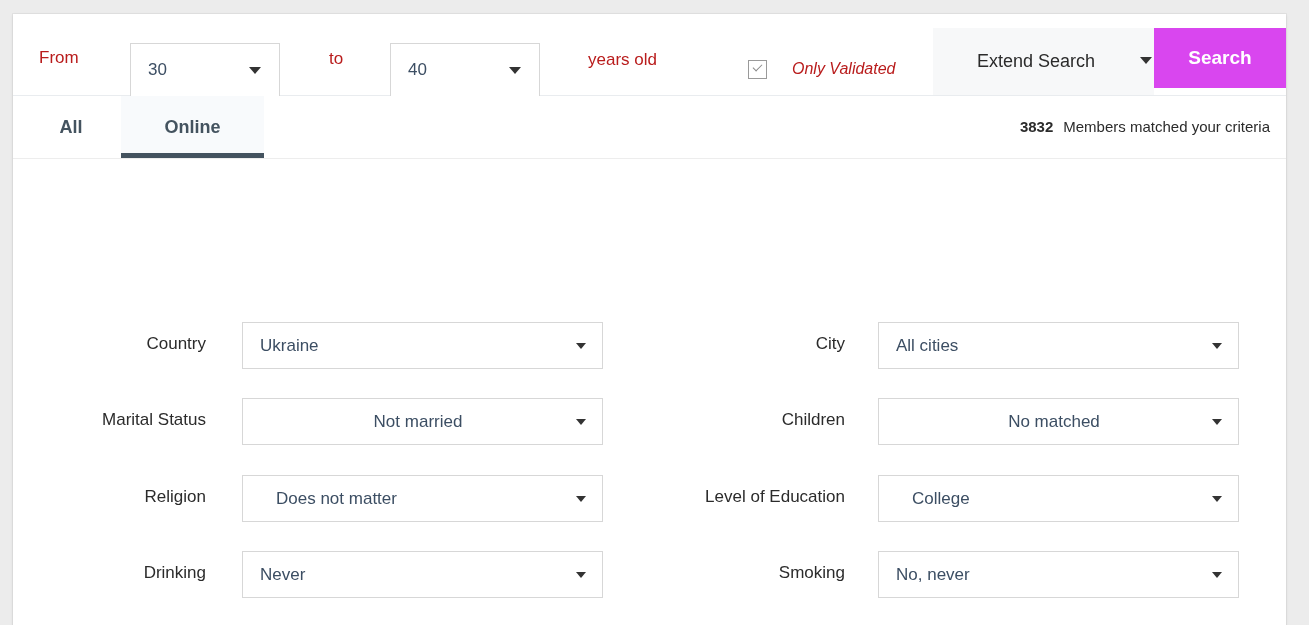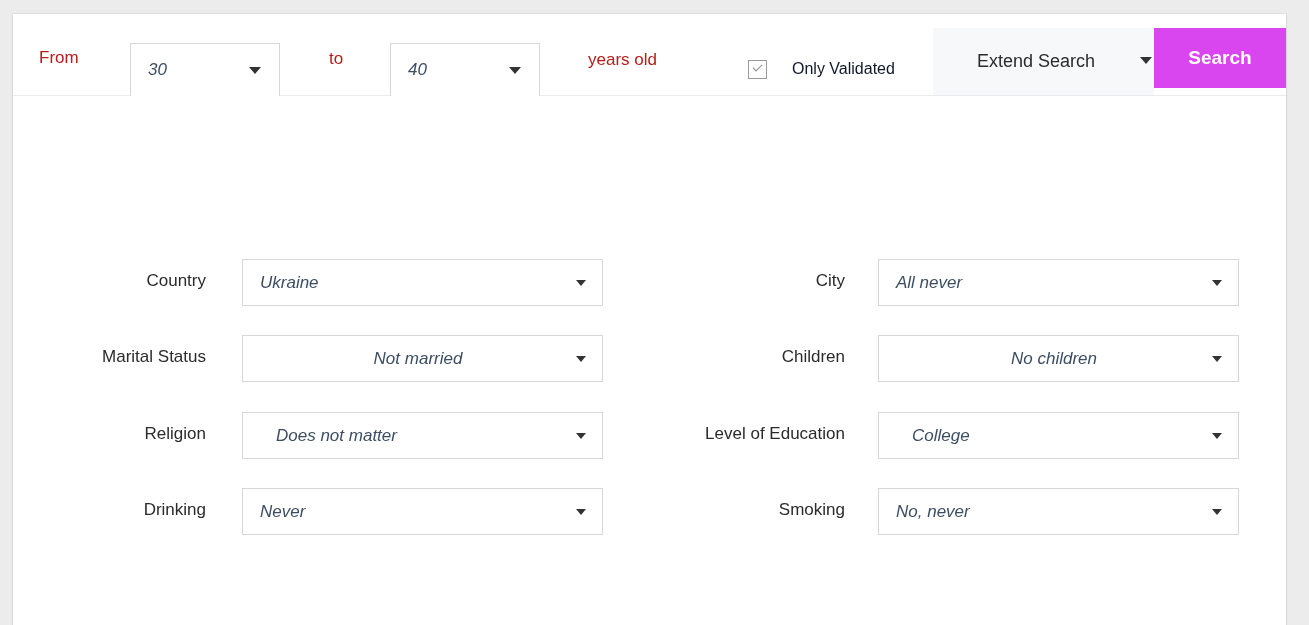--- a/index.html
+++ b/index.html
@@ -55,21 +55,20 @@
   .sel {
     position: absolute;
     box-sizing: border-box;
     border: 1px solid #d7d7d7;
     background: #ffffff;
     color: #3c4e63;
     font-size: 17px;
     display: flex;
     align-items: center;
     cursor: pointer;
-    font-style: italic;
   }
   .sel .val {
     padding-left: 17px;
     flex: 1;
     white-space: nowrap;
     overflow: hidden;
   }
   .caret {
     width: 0;
     height: 0;
@@ -114,23 +113,24 @@
     height: 4px;
     border-left: 1.6px solid #8a8a8a;
     border-bottom: 1.6px solid #8a8a8a;
     transform: rotate(-45deg);
   }
   .sb-check-label {
     position: absolute;
     left: 779px;
     top: 47px;
     font-size: 16px;
-    color: #0f172a;
+    color: #b91c1c;
     line-height: 1;
     cursor: pointer;
+    font-style: italic;
   }
 
   .extend {
     position: absolute;
     left: 920px;
     top: 14px;
     width: 221px;
     height: 67px;
     background: #f7f8f9;
     cursor: pointer;
@@ -274,20 +274,31 @@
       <span class="sb-check-label">Only Validated</span>
 
       <div class="extend">
         <span class="extend-label">Extend Search</span>
         <span class="extend-caret"></span>
       </div>
 
       <button class="search-btn">Search</button>
     </div>
 
+    <div class="tabrow">
+      <div class="tab tab-all">
+        <span>All</span>
+      </div>
+      <div class="tab tab-online active">
+        <span>Online</span>
+      </div>
+      <div class="match-count">
+        <span class="num">3832</span><span>Members matched your criteria</span>
+      </div>
+    </div>
 
     <div class="formbody">
 
       <span class="frow-label lc-label r1l">Country</span>
       <div class="sel lc-sel r1">
         <span class="val">Ukraine</span>
         <span class="caret sm"></span>
       </div>
 
       <span class="frow-label lc-label r2l">Marital Status</span>
@@ -303,27 +314,27 @@
       </div>
 
       <span class="frow-label lc-label r4l">Drinking</span>
       <div class="sel lc-sel r4">
         <span class="val">Never</span>
         <span class="caret sm"></span>
       </div>
 
       <span class="frow-label rc-label r1l">City</span>
       <div class="sel rc-sel r1">
-        <span class="val">All never</span>
+        <span class="val">All cities</span>
         <span class="caret sm"></span>
       </div>
 
       <span class="frow-label rc-label r2l">Children</span>
       <div class="sel rc-sel r2">
-        <span class="val">No children</span>
+        <span class="val">No matched</span>
         <span class="caret sm"></span>
       </div>
 
       <span class="frow-label rc-label r3l">Level of Education</span>
       <div class="sel rc-sel r3">
         <span class="val">College</span>
         <span class="caret sm"></span>
       </div>
 
       <span class="frow-label rc-label r4l">Smoking</span>

